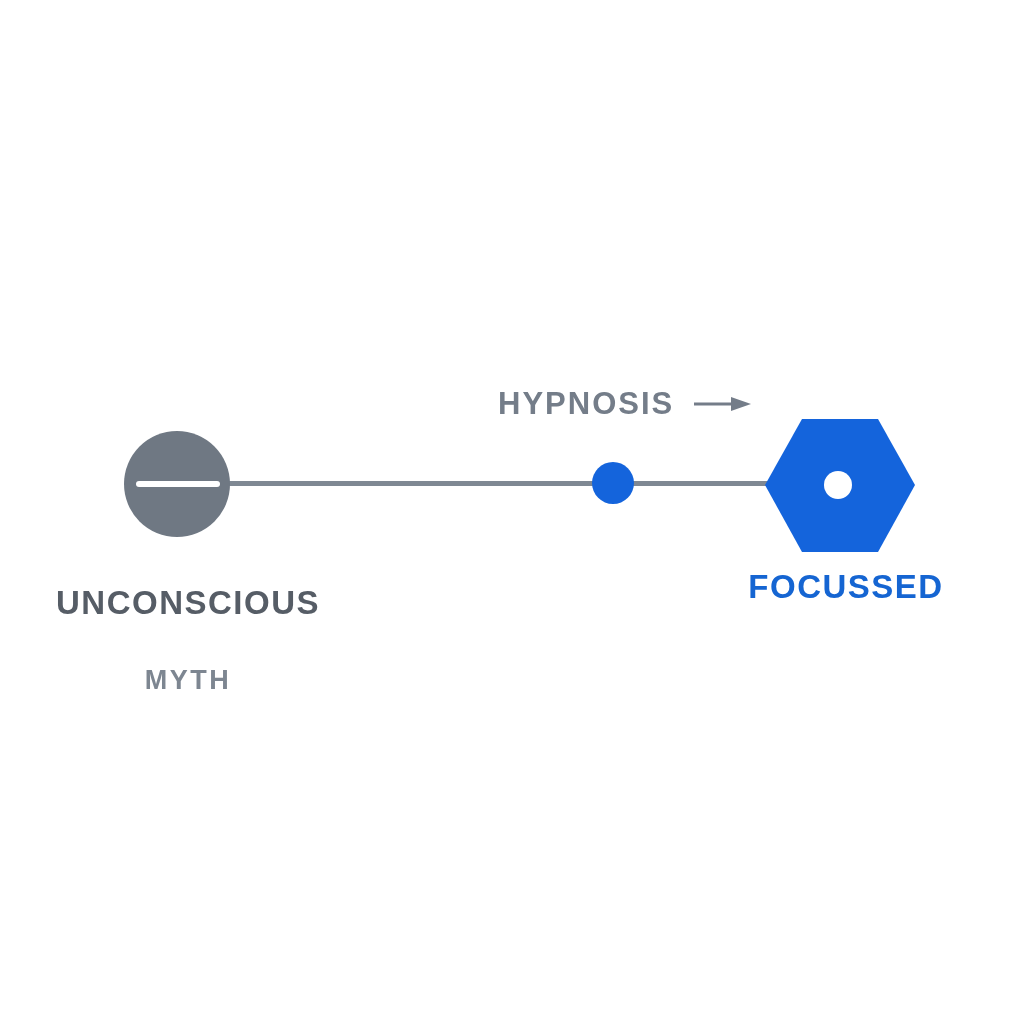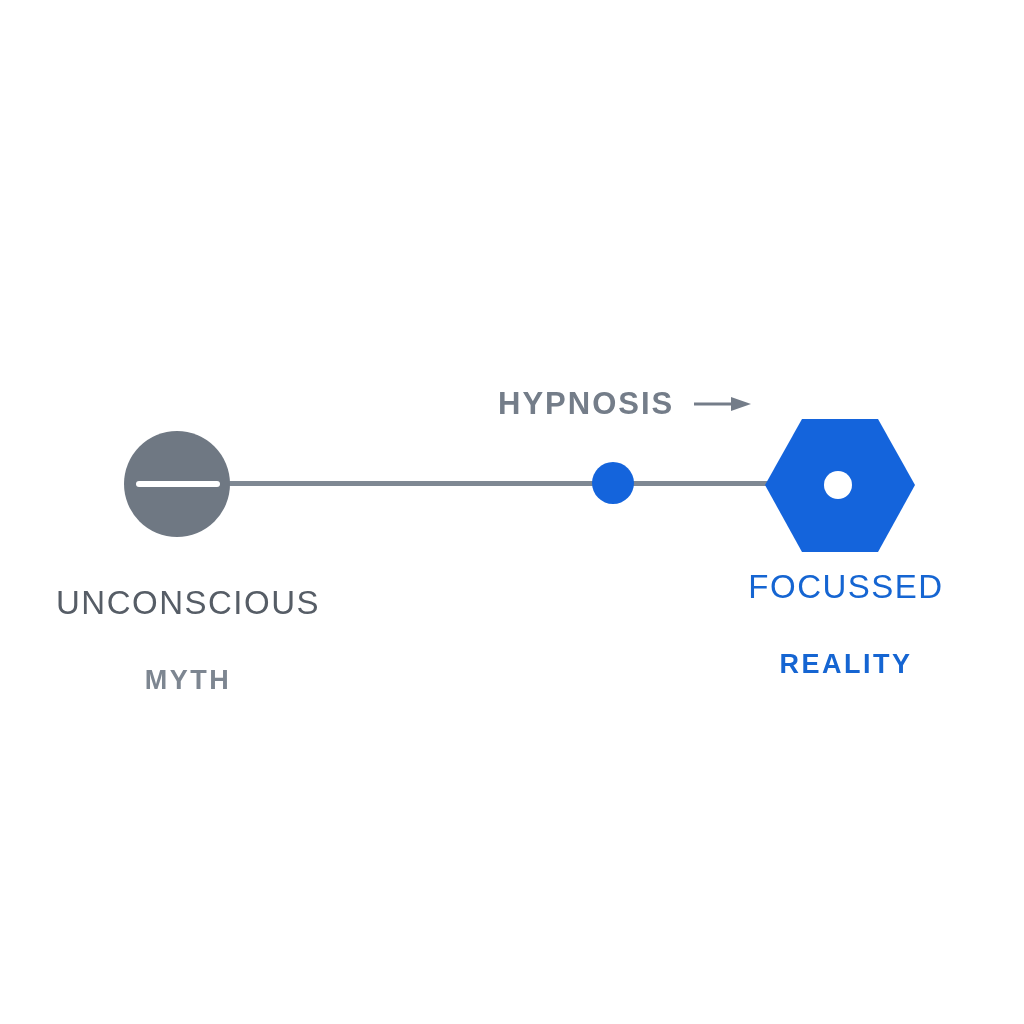--- a/index.html
+++ b/index.html
@@ -85,21 +85,21 @@
 
   
   .label-block {
     position: absolute;
     text-align: center;
   }
   .label-block.left { left: 13px; top: 584px; width: 350px; }
   .label-block.right { left: 691px; top: 568px; width: 310px; }
   .main-label {
     font-size: 33px;
-    font-weight: normal;
+    font-weight: bold;
     letter-spacing: 1.5px;
   }
   .main-label.gray { color: var(--label-dark-gray); }
   .main-label.blue { color: var(--text-blue); }
   .sub-label {
     margin-top: 43px;
     font-size: 27px;
     font-weight: bold;
     letter-spacing: 2.5px;
   }
@@ -132,16 +132,15 @@
     <circle cx="73" cy="66" r="14"></circle>
   </svg>
 
   <div class="label-block left">
     <div class="main-label gray">UNCONSCIOUS</div>
     <div class="sub-label gray">MYTH</div>
   </div>
 
   <div class="label-block right">
     <div class="main-label blue">FOCUSSED</div>
-    <div class="sub-label blue">REALITY</div>
   </div>
 
 </div>
 
 </body></html>

